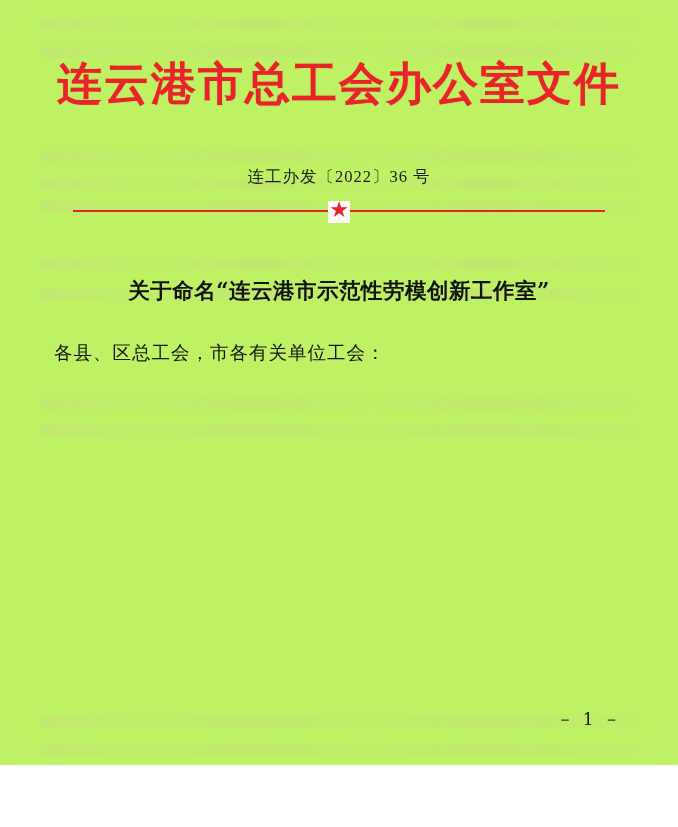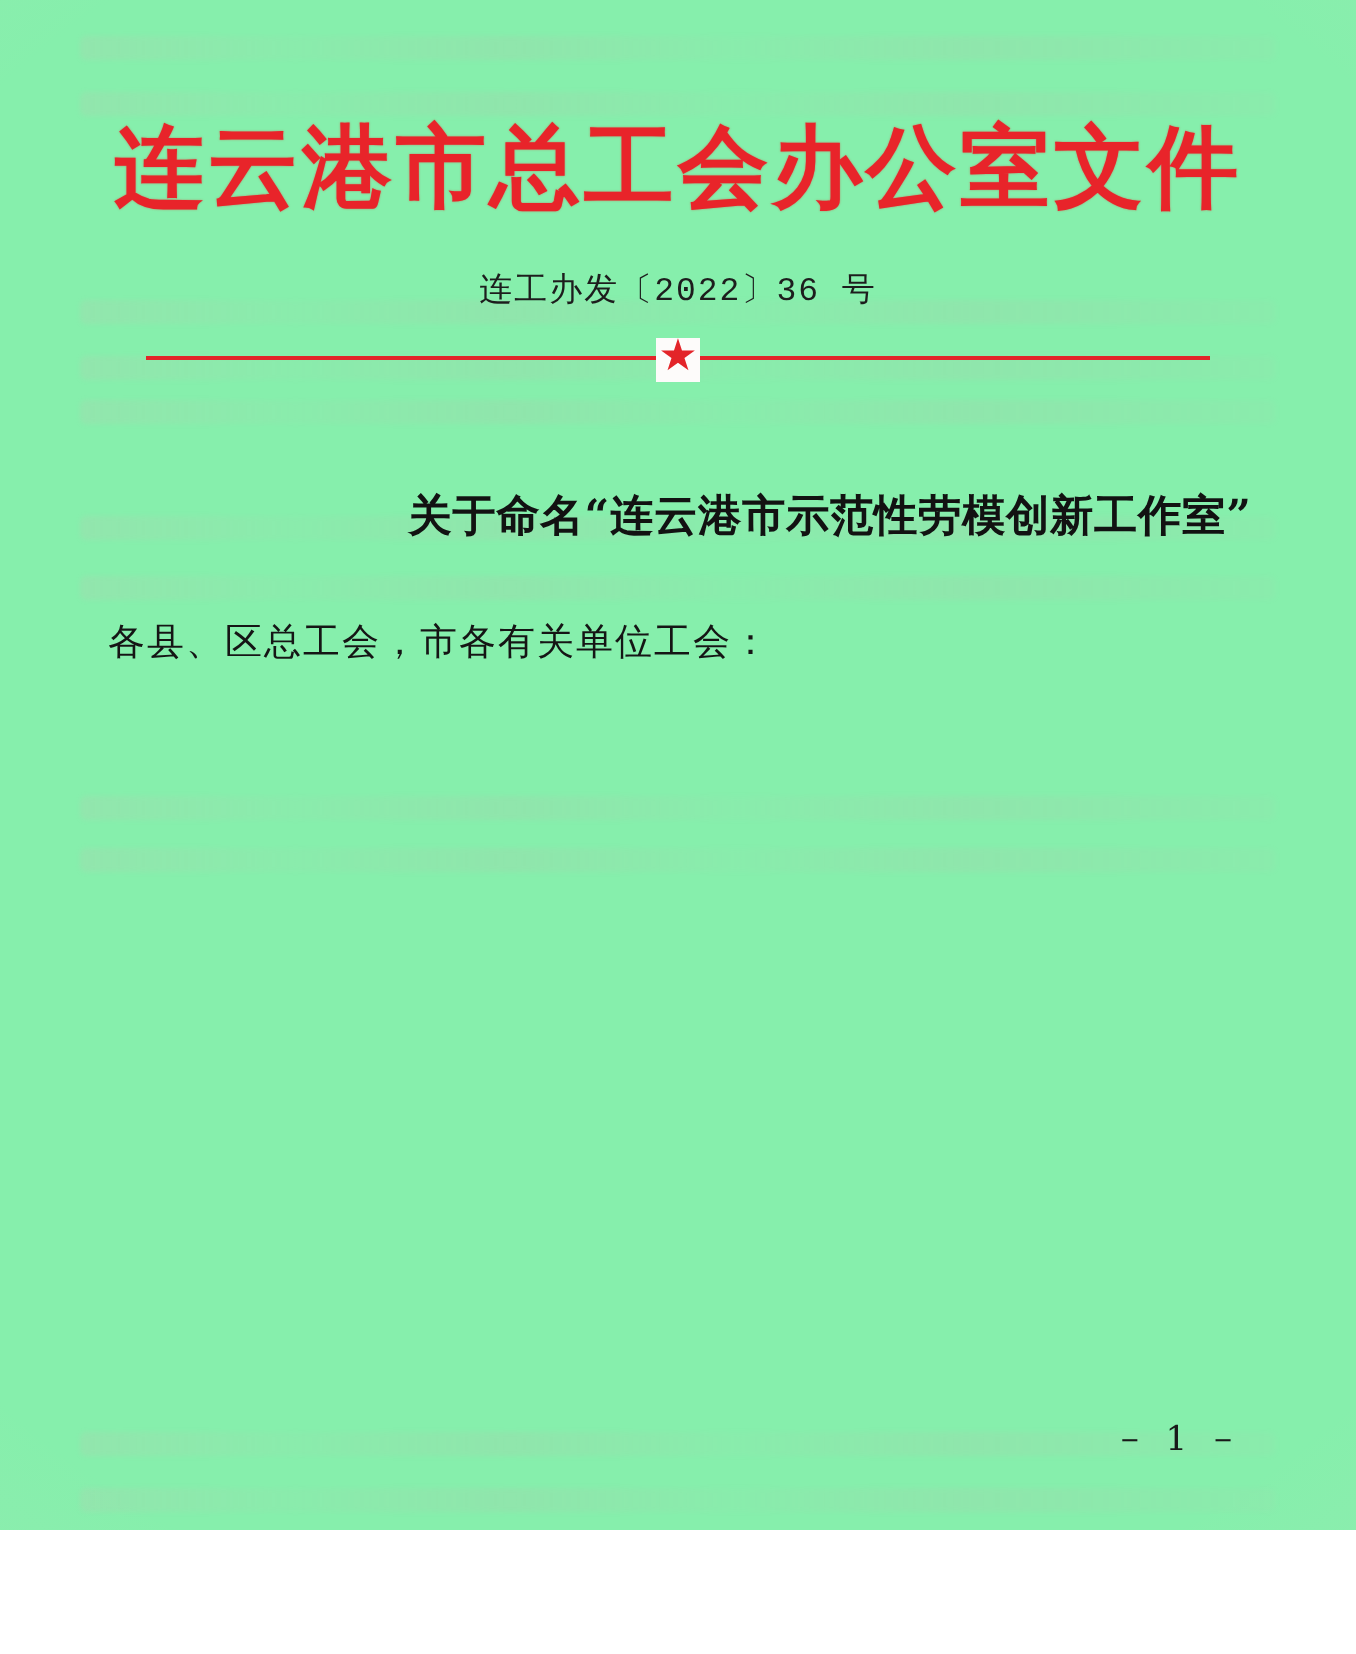--- a/index.html
+++ b/index.html
@@ -7,21 +7,21 @@
     padding: 0;
     background: #ffffff;
   }
   body {
     font-family: "Liberation Serif", "DejaVu Serif", serif;
   }
   .page {
     position: relative;
     width: 678px;
     height: 827px;
-    background: #86efac;
+    background: #bef264;
     overflow: hidden;
   }
   
   .bleed {
     position: absolute;
     inset: 0;
     pointer-events: none;
     opacity: 0.5;
   }
   .bleed .gl {
@@ -60,26 +60,26 @@
     font-weight: bold;
     font-size: 45px;
     letter-spacing: 2px;
     line-height: 1.15;
     text-shadow: 0 0 1px rgba(232,36,42,0.55);
     white-space: nowrap;
   }
 
   
   .docnum {
-    margin-top: 24px;
+    margin-top: 56px;
     text-align: center;
     font-size: 16.5px;
     color: #1d1d1d;
     letter-spacing: 1px;
-    font-family: Liberation Mono, monospace;
+    font-family: Liberation Serif, serif;
   }
 
   
   .rule-wrap {
     position: relative;
     margin: 14px auto 0;
     width: 532px;
     height: 18px;
   }
   .rule-wrap .line {
@@ -100,21 +100,21 @@
     color: #e32429;
     font-size: 22px;
     line-height: 18px;
     text-align: center;
     background: #fdfbfa;
   }
 
   
   .title {
     margin: 52px 52px 4px;
-    text-align: right;
+    text-align: center;
     font-family: "DejaVu Serif", "Liberation Serif", serif;
     font-weight: bold;
     font-size: 21.5px;
     line-height: 1.75;
     color: #121212;
     letter-spacing: 0.5px;
   }
   .title .ln { display: block; white-space: nowrap; }
 
   

